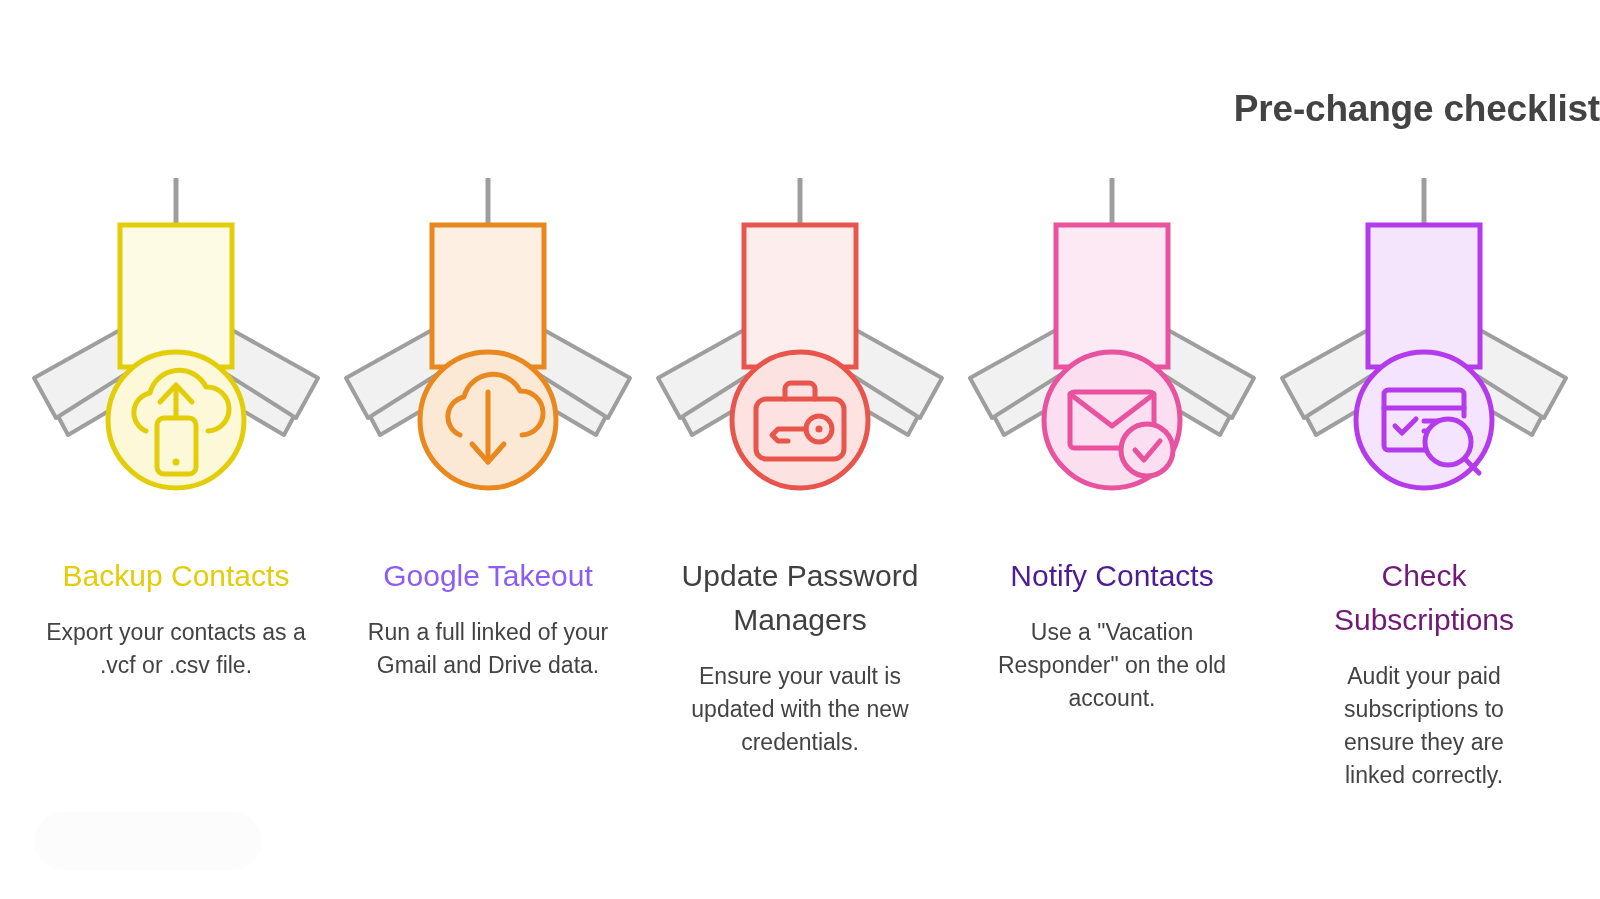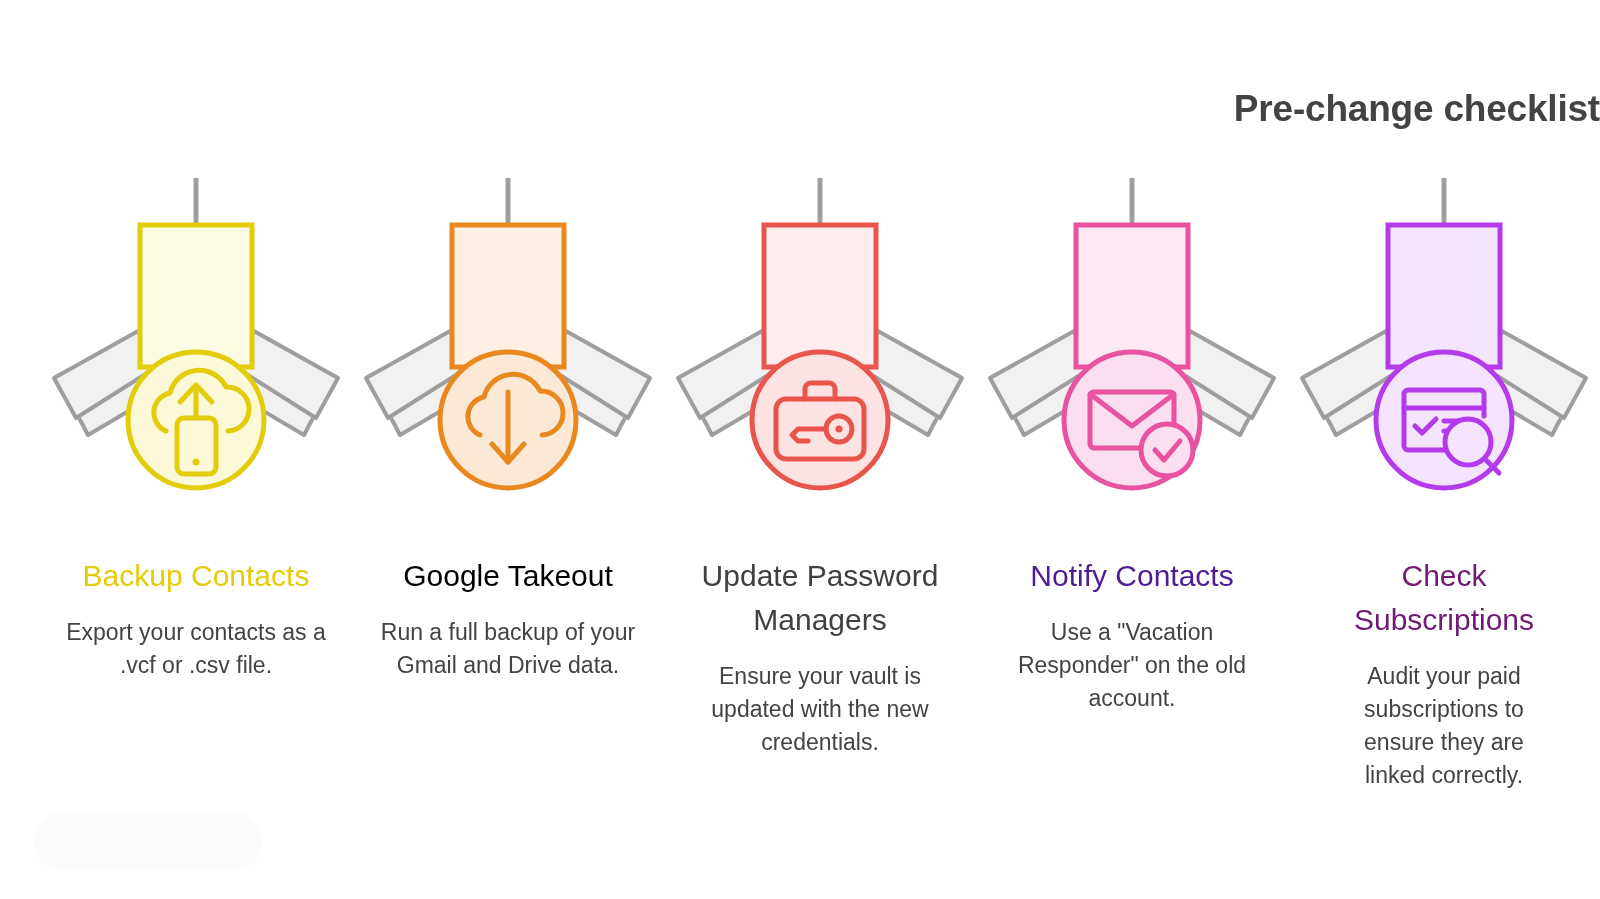--- a/index.html
+++ b/index.html
@@ -37,21 +37,21 @@
     letter-spacing: -0.2px;
   }
   #columns {
     position: absolute;
     top: 170px;
     left: 0;
     width: 1600px;
     display: flex;
     flex-direction: row;
     align-items: flex-start;
-    justify-content: flex-end;
+    justify-content: center;
   }
   .col {
     width: 312px;
     display: flex;
     flex-direction: column;
     align-items: center;
   }
   .figure {
     position: relative;
     width: 312px;
@@ -125,22 +125,22 @@
           <circle cx="156" cy="168" r="30" fill="#ffffff" stroke="#9e9e9e" stroke-width="4"></circle>
           <rect x="100" y="55" width="112" height="142" fill="#FDF0E2" stroke="#E8881F" stroke-width="5"></rect>
           <circle cx="156" cy="250" r="68" fill="#FCE9D5" stroke="#E8881F" stroke-width="5"></circle>
           <g fill="none" stroke="#E8881F" stroke-width="5" stroke-linecap="round" stroke-linejoin="round">
             <path d="M128 265 a20 20 0 0 1 4 -38 a30 30 0 0 1 56 -6 a20 20 0 0 1 2 44"></path>
             <line x1="156" y1="222" x2="156" y2="292"></line>
             <polyline points="140,274 156,292 172,274"></polyline>
           </g>
         </svg>
       </div>
-      <div class="heading" style="color:#000000">Google Takeout</div>
-      <div class="desc">Run a full backup of your Gmail and Drive data.</div>
+      <div class="heading" style="color:#8b5cf6">Google Takeout</div>
+      <div class="desc">Run a full linked of your Gmail and Drive data.</div>
     </div>
 
     <div class="col col-3">
       <div class="figure">
         <svg width="312" height="370" viewBox="0 0 312 370" xmlns="http://www.w3.org/2000/svg">
           <line x1="156" y1="8" x2="156" y2="60" stroke="#9e9e9e" stroke-width="5"></line>
           <path d="M104 168 L20 212 L48 265 L104 232 Z" fill="#f1f1f1" stroke="#9e9e9e" stroke-width="4" stroke-linejoin="round"></path>
           <path d="M208 168 L292 212 L264 265 L208 232 Z" fill="#f1f1f1" stroke="#9e9e9e" stroke-width="4" stroke-linejoin="round"></path>
           <path d="M100 160 L14 208 L36 248 L112 200 Z" fill="#f1f1f1" stroke="#9e9e9e" stroke-width="4" stroke-linejoin="round"></path>
           <path d="M212 160 L298 208 L276 248 L200 200 Z" fill="#f1f1f1" stroke="#9e9e9e" stroke-width="4" stroke-linejoin="round"></path>

